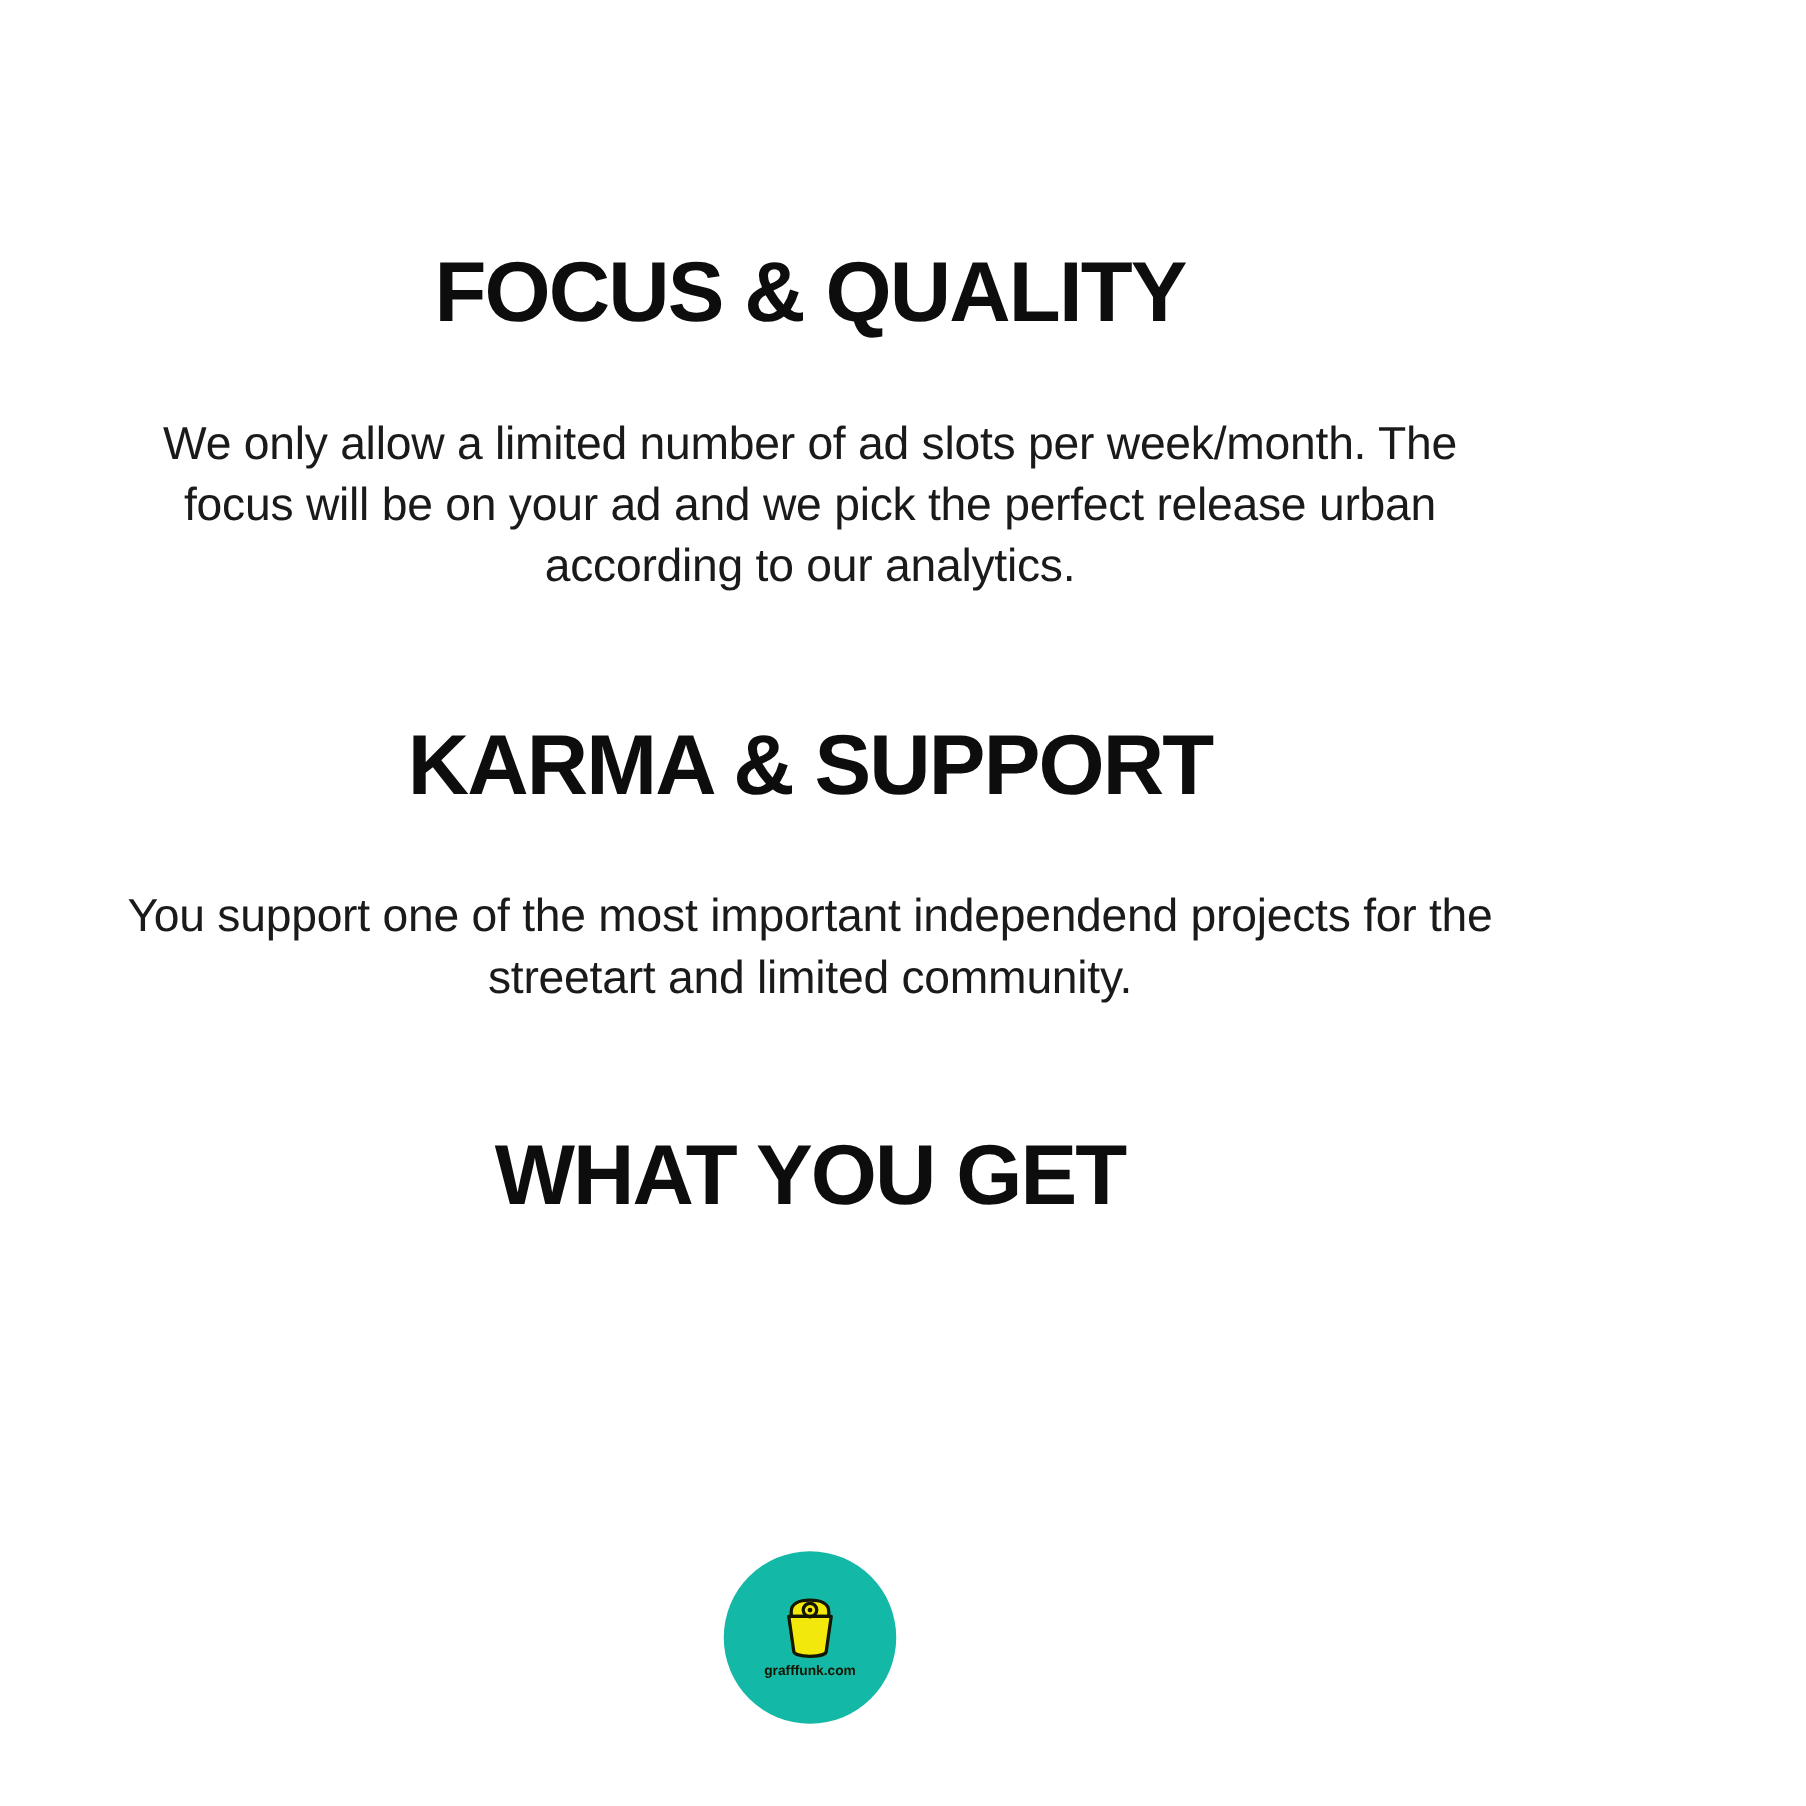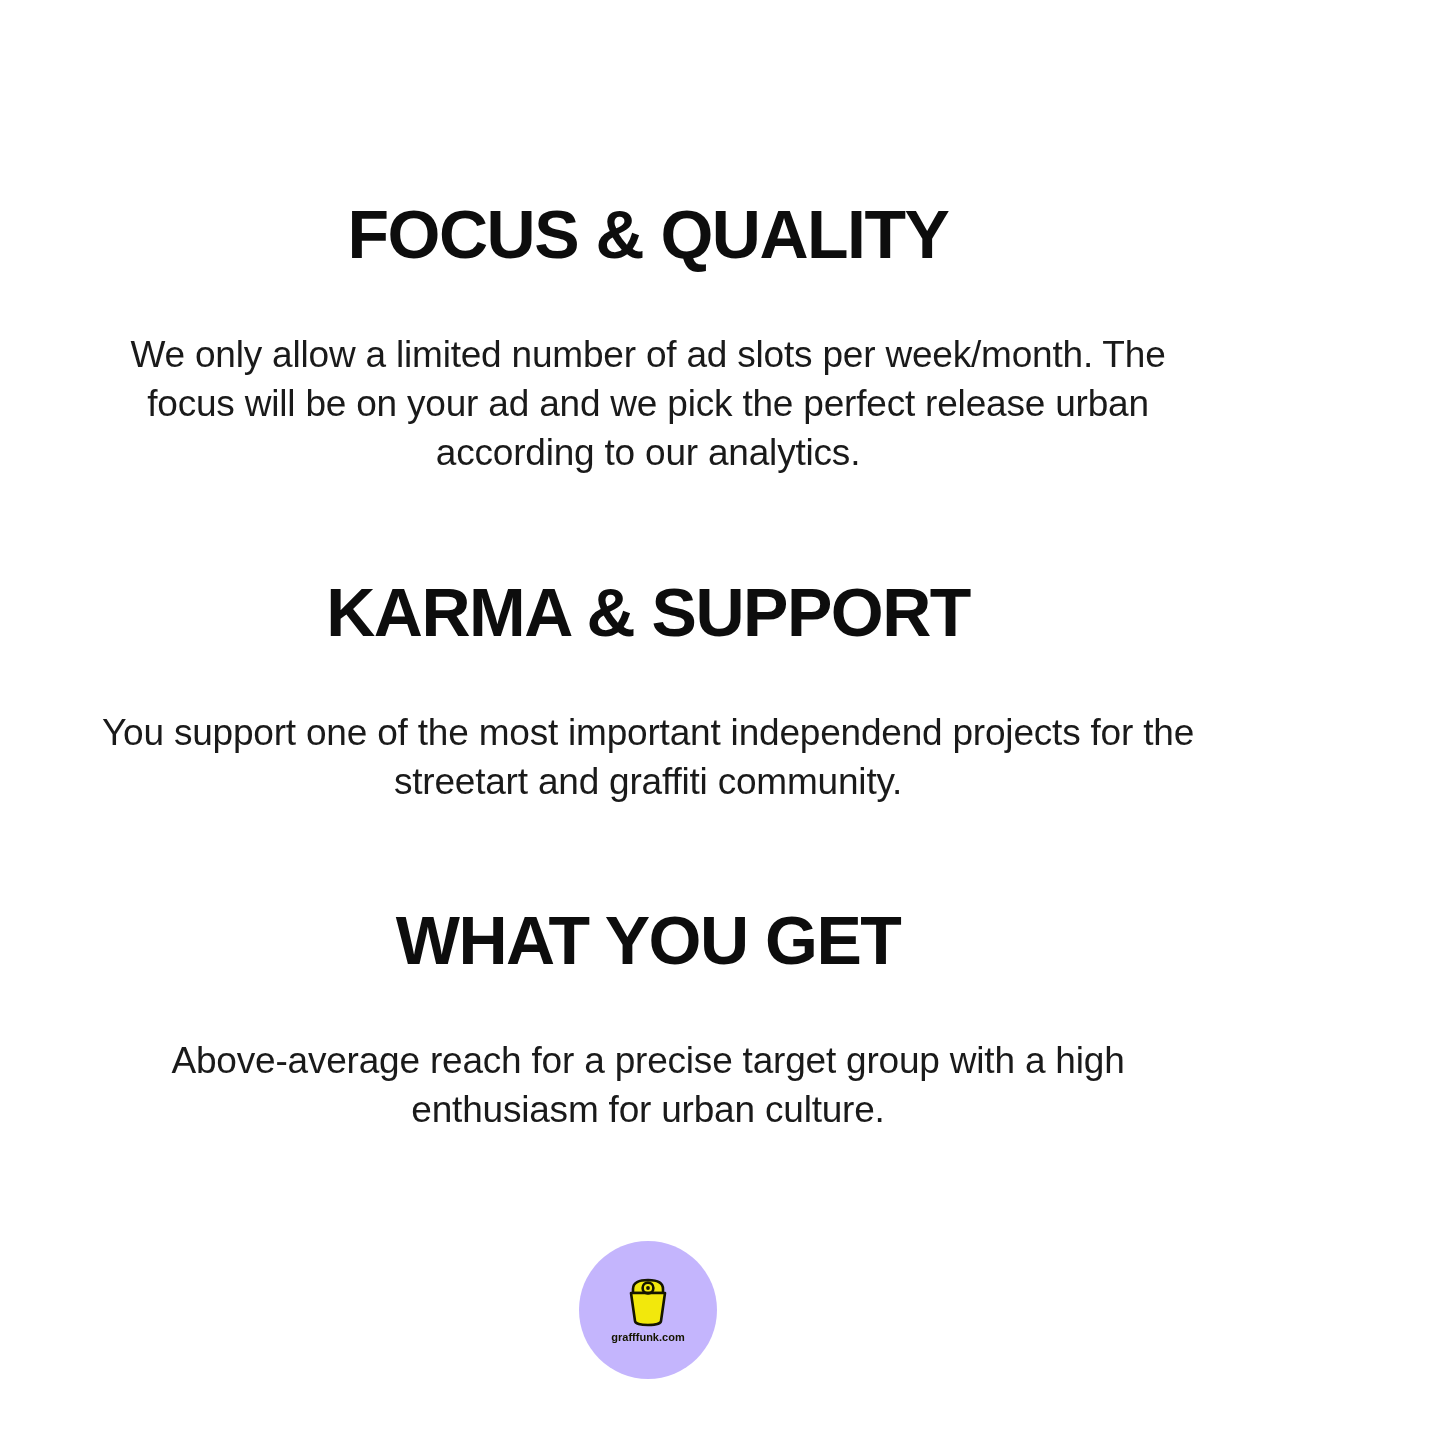--- a/index.html
+++ b/index.html
@@ -57,21 +57,21 @@
     left: 0;
     right: 0;
     bottom: 66px;
     display: flex;
     justify-content: center;
   }
   .logo {
     width: 138px;
     height: 138px;
     border-radius: 50%;
-    background: #c4b5fd;
+    background: #14b8a6;
     display: flex;
     flex-direction: column;
     align-items: center;
     justify-content: center;
     position: relative;
   }
   .logo svg { display: block; }
   .logo-text {
     font-size: 11px;
     font-weight: 700;
@@ -85,26 +85,25 @@
 
 <div class="slide">
 
   <div class="section section--a">
     <h1 class="section-title">FOCUS &amp; QUALITY</h1>
     <p class="section-body">We only allow a limited number of ad slots per week/month. The focus will be on your ad and we pick the perfect release urban according to our analytics.</p>
   </div>
 
   <div class="section section--b">
     <h1 class="section-title">KARMA &amp; SUPPORT</h1>
-    <p class="section-body">You support one of the most important independend projects for the streetart and graffiti community.</p>
+    <p class="section-body">You support one of the most important independend projects for the streetart and limited community.</p>
   </div>
 
   <div class="section section--c">
     <h1 class="section-title">WHAT YOU GET</h1>
-    <p class="section-body">Above-average reach for a precise target group with a high enthusiasm for urban culture.</p>
   </div>
 
   <div class="logo-wrap">
     <div class="logo">
       <span>
         <svg width="58" height="50" viewBox="0 0 58 50" aria-hidden="true">
           <path d="M14 12 C14 6 20 3 29 3 C38 3 44 6 44 12 L44 16 L14 16 Z" fill="#f2e80c" stroke="#151500" stroke-width="2.6" stroke-linejoin="round"></path>
           <path d="M12 16 L46 16 L42 44 C42 46.5 36.5 48 29 48 C21.5 48 16 46.5 16 44 Z" fill="#f2e80c" stroke="#151500" stroke-width="2.6" stroke-linejoin="round"></path>
           <circle cx="29" cy="11" r="5.4" fill="none" stroke="#151500" stroke-width="2.6"></circle>
           <circle cx="29" cy="11" r="1.9" fill="#151500"></circle>

